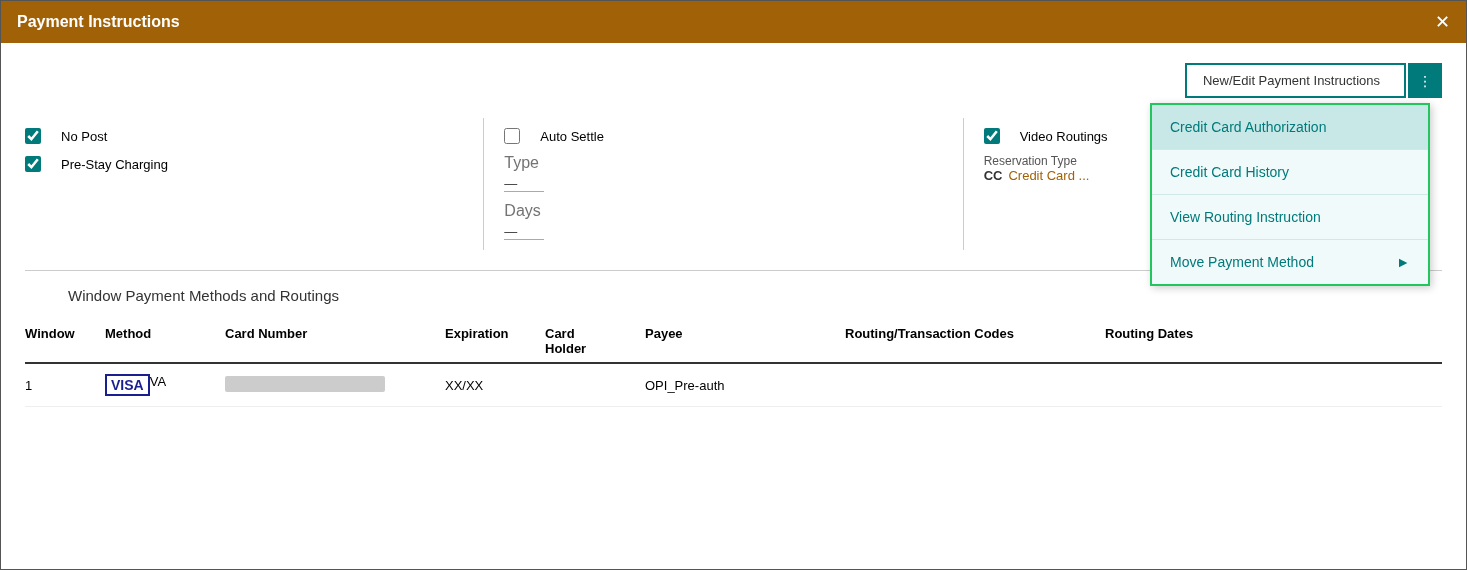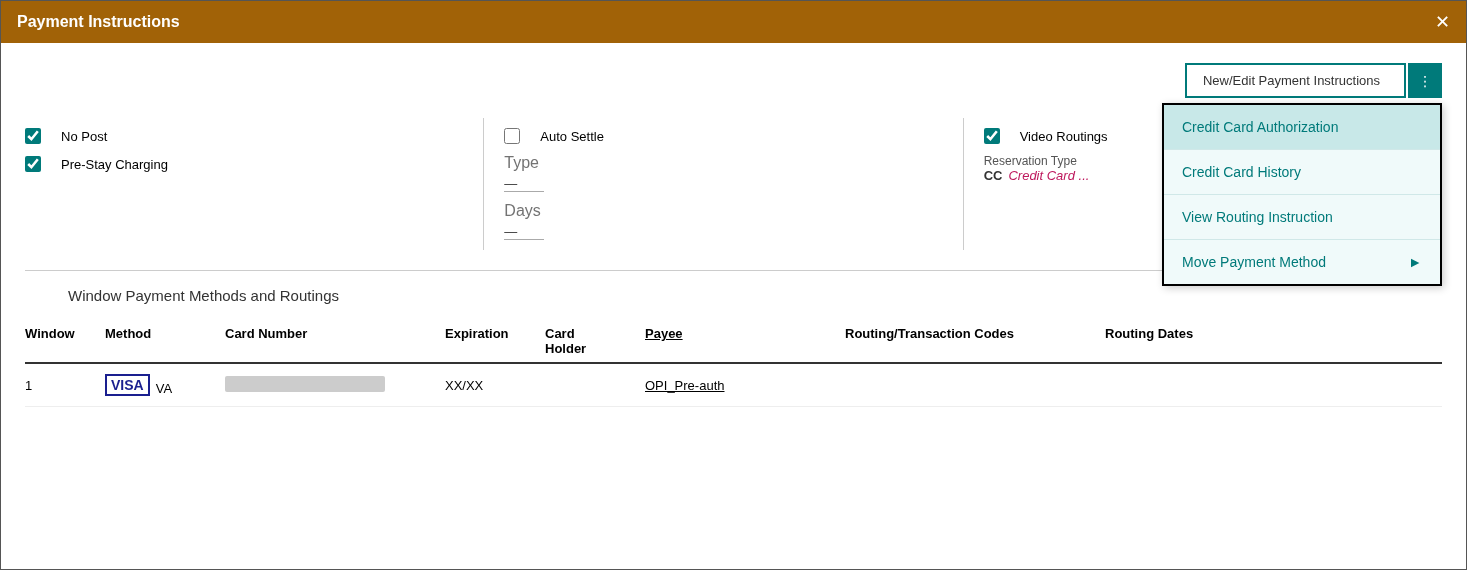--- a/index.html
+++ b/index.html
@@ -70,24 +70,24 @@
       border: none;
       padding: 8px 10px;
       font-size: 14px;
       cursor: pointer;
       margin-left: 2px;
     }
 
     .dropdown-menu {
       position: absolute;
       top: 40px;
-      right: 0;
+      right: 12px;
       width: 280px;
       background: #f0fafa;
-      border: 2px solid #000000;
+      border: 2px solid #22c55e;
       z-index: 100;
       box-shadow: 2px 2px 8px rgba(0,0,0,0.2);
     }
 
     .dropdown-item {
       padding: 14px 18px;
       color: #007a7a;
       font-size: 14px;
       cursor: pointer;
       display: flex;
@@ -185,22 +185,21 @@
       align-items: center;
       gap: 6px;
     }
 
     .cc-badge {
       font-weight: bold;
       font-size: 13px;
     }
 
     .cc-italic {
-      font-style: italic;
-      color: #be185d;
+      color: #a16207;
       text-align: right;
     }
 
     .divider {
       border: none;
       border-top: 1px solid #ccc;
       margin: 10px 0 16px 0;
     }
 
     .section-title {
@@ -221,21 +220,21 @@
       padding: 6px 0;
       font-weight: bold;
       font-size: 13px;
     }
 
     .col-window { width: 80px; }
     .col-method { width: 120px; }
     .col-card { width: 220px; }
     .col-exp { width: 100px; }
     .col-cardholder { width: 100px; }
-    .col-payee { width: 200px; text-decoration: underline; }
+    .col-payee { width: 200px; }
     .col-routing { width: 260px; }
     .col-dates { flex: 1; }
 
     .table-data-row {
       display: flex;
       padding: 10px 0;
       border-bottom: 1px solid #eee;
       align-items: center;
     }
 
@@ -243,22 +242,22 @@
       color: #1a1f8f;
       font-weight: bold;
       font-size: 14px;
       border: 2px solid #1a1f8f;
       padding: 1px 4px;
       display: inline-block;
     }
 
     .method-cell {
       display: flex;
-      align-items: flex-end;
-      gap: 6px;
+      align-items: flex-start;
+      gap: 0;
     }
 
     .card-number-blurred {
       background: #ccc;
       width: 160px;
       height: 16px;
       border-radius: 2px;
       display: inline-block;
     }
 

